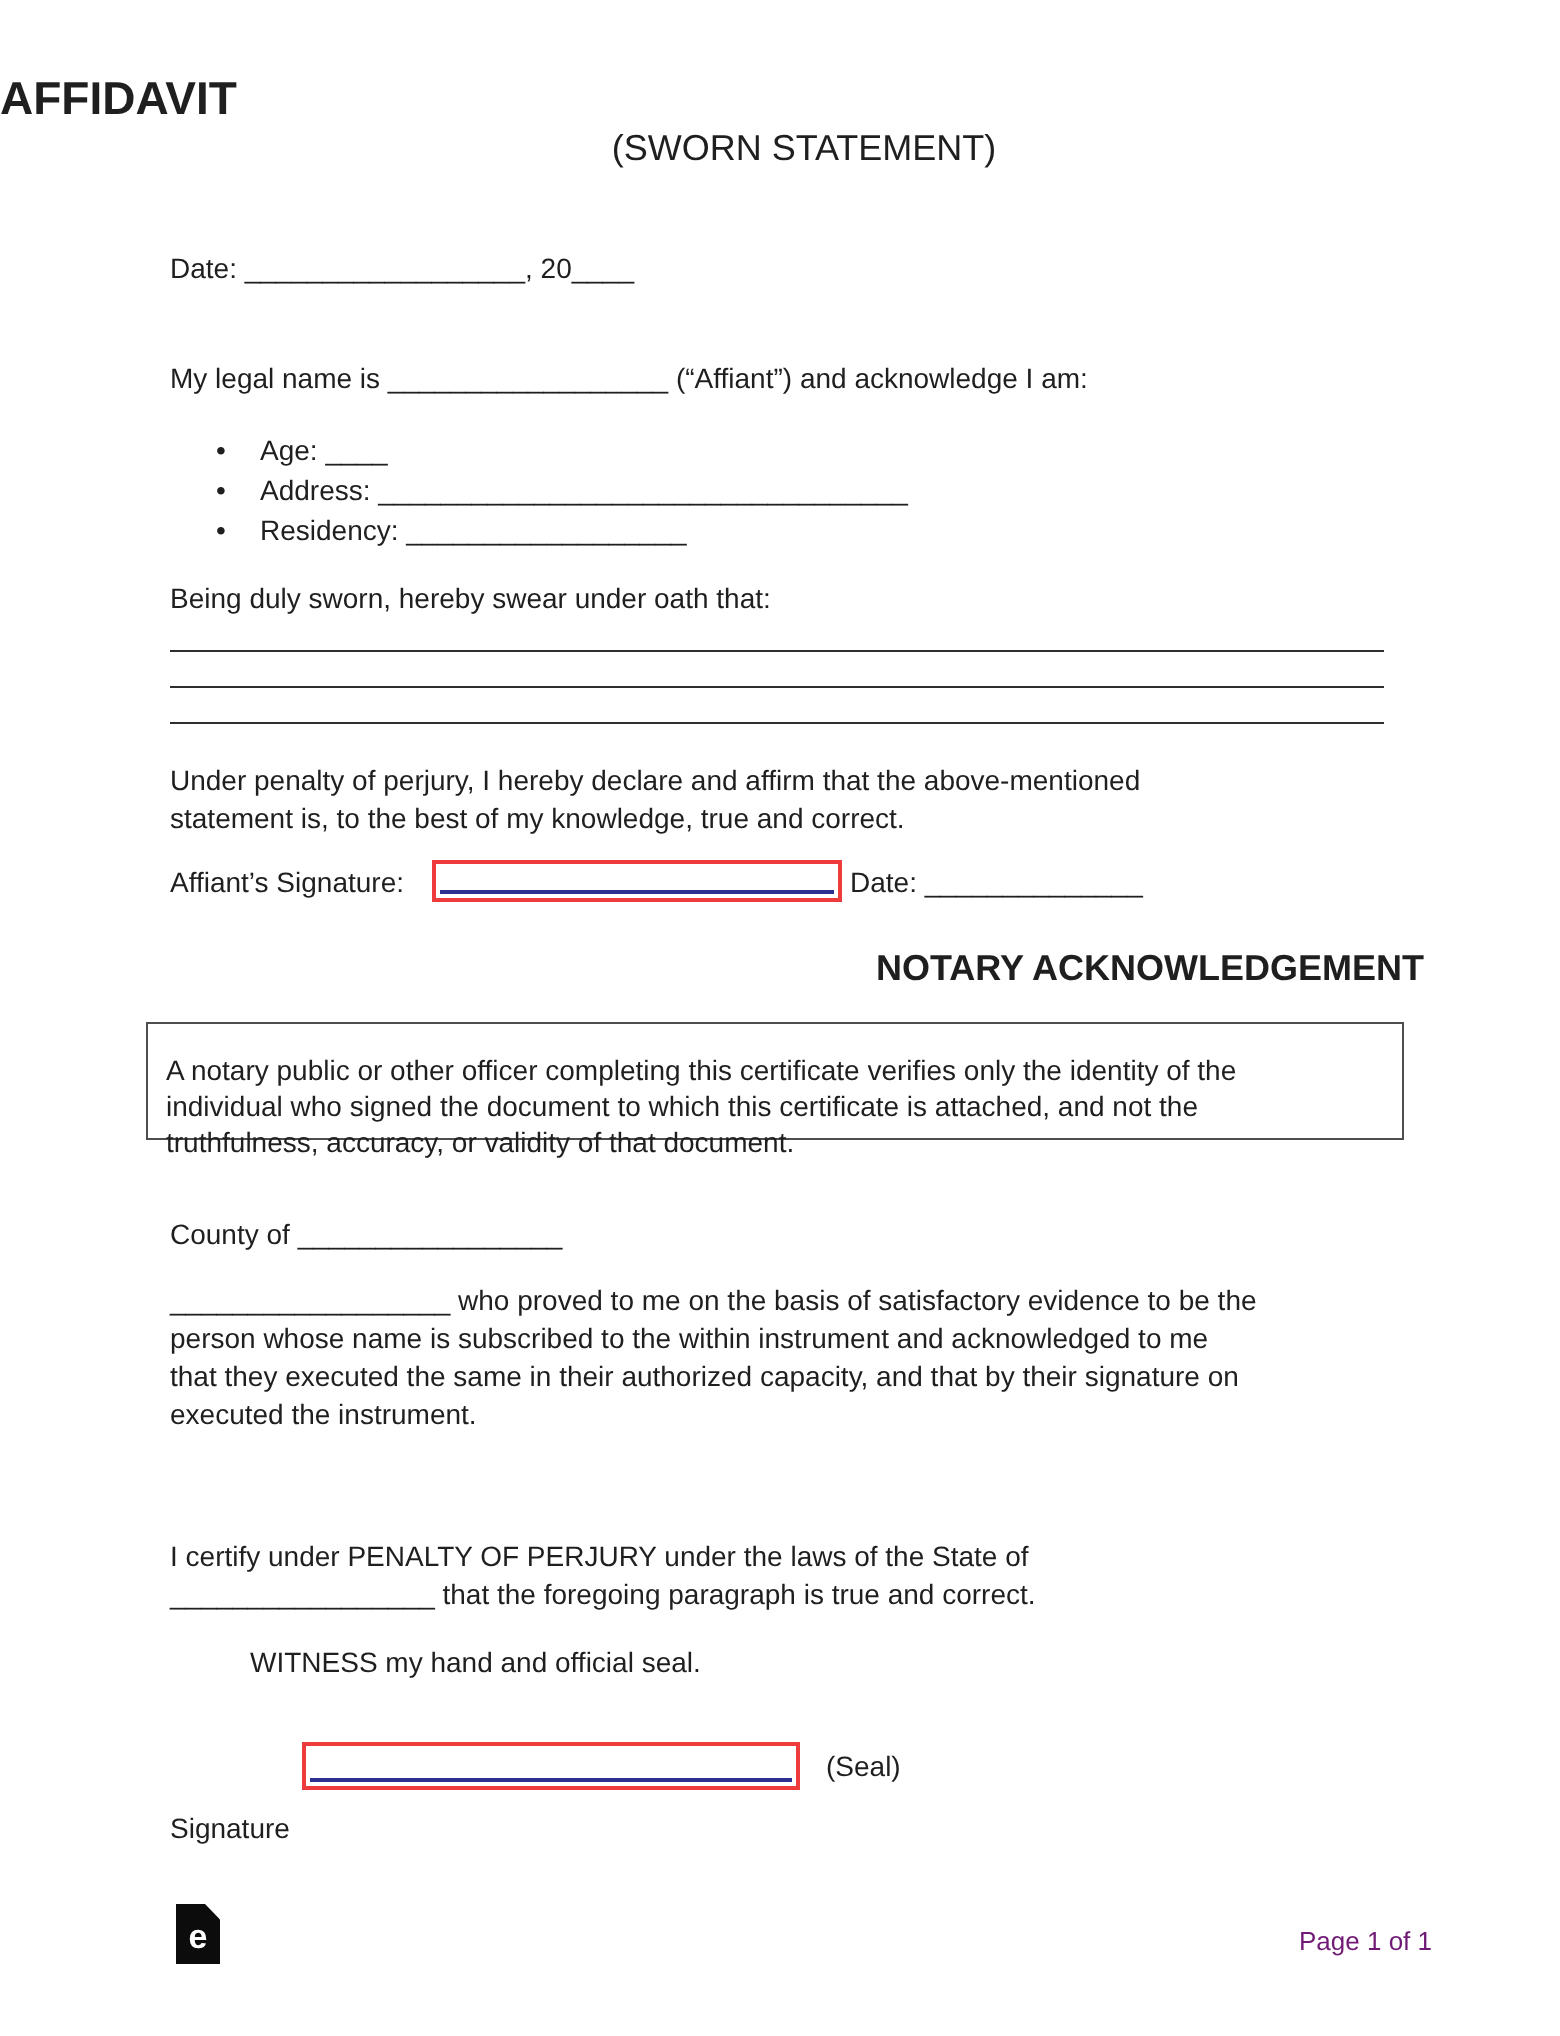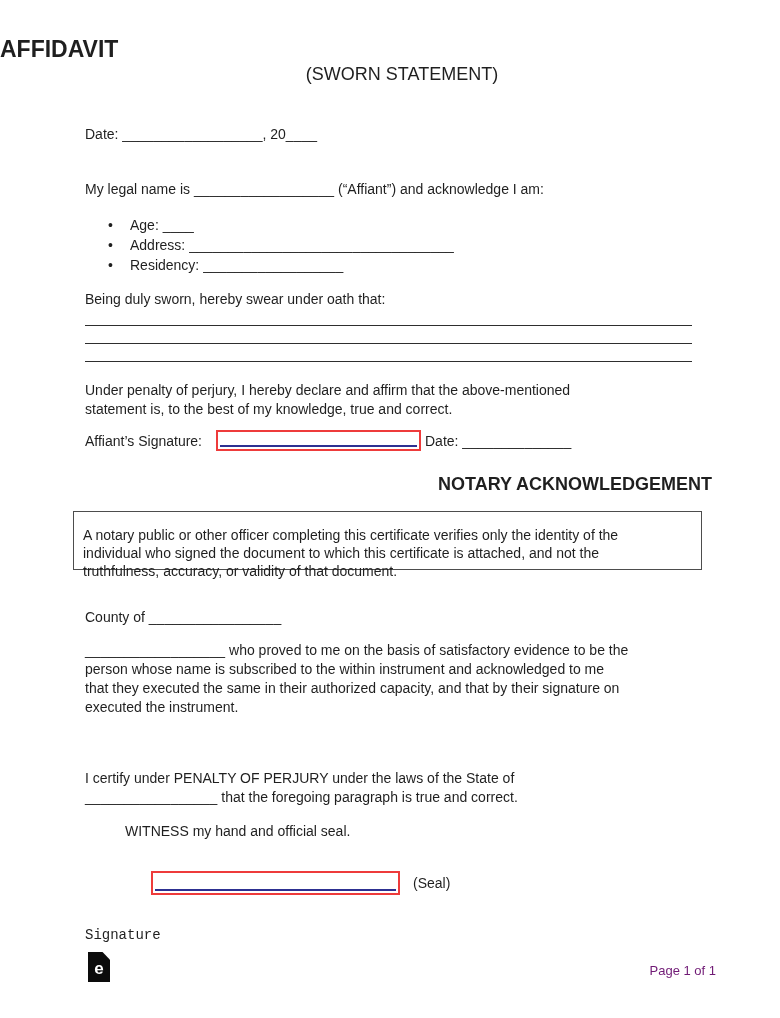--- a/index.html
+++ b/index.html
@@ -59,21 +59,21 @@
     border:1.5px solid var(--box-border);
     box-sizing:border-box;
     padding:14px 9px;
     line-height:18px;
   }
   .t-state{top:589px;left:85px;}
   .t-county{top:608px;left:85px;}
   .t-appearance{top:641px;left:85px;}
   .t-certify{top:769px;left:85px;}
   .t-witness{top:822px;left:85px;margin-left:40px;}
-  .sig-label2{top:923px;left:85px;line-height:25px;font-family:Liberation Mono, monospace;}
+  .sig-label2{top:902px;left:85px;line-height:25px;}
   .sig-box2{
     top:871px;left:151px;width:249px;height:24px;
     border:2px solid var(--field-border);
     box-sizing:border-box;background:#ffffff;
   }
   .t-seal{top:871px;left:413px;line-height:25px;}
   .logo{
     top:952px;left:88px;width:22px;height:30px;
     background:#0c0c0c;
     clip-path:polygon(0 0,66% 0,100% 26%,100% 100%,0 100%);

